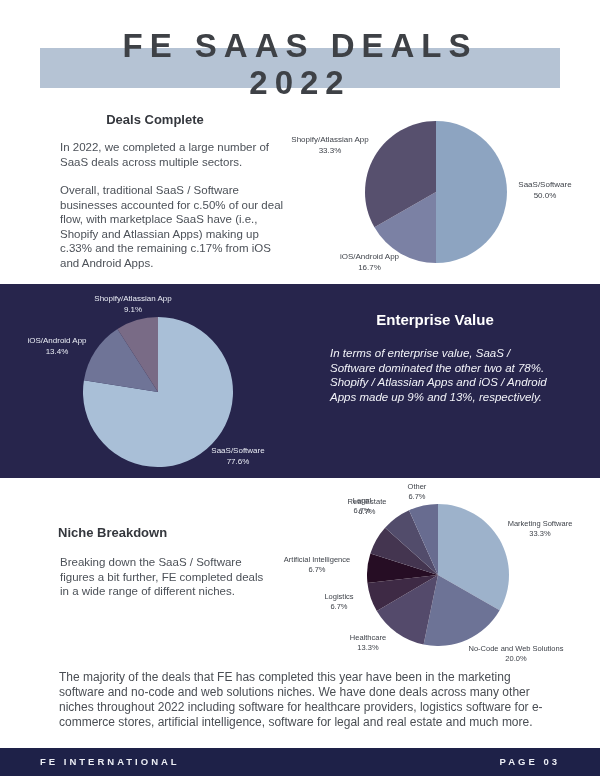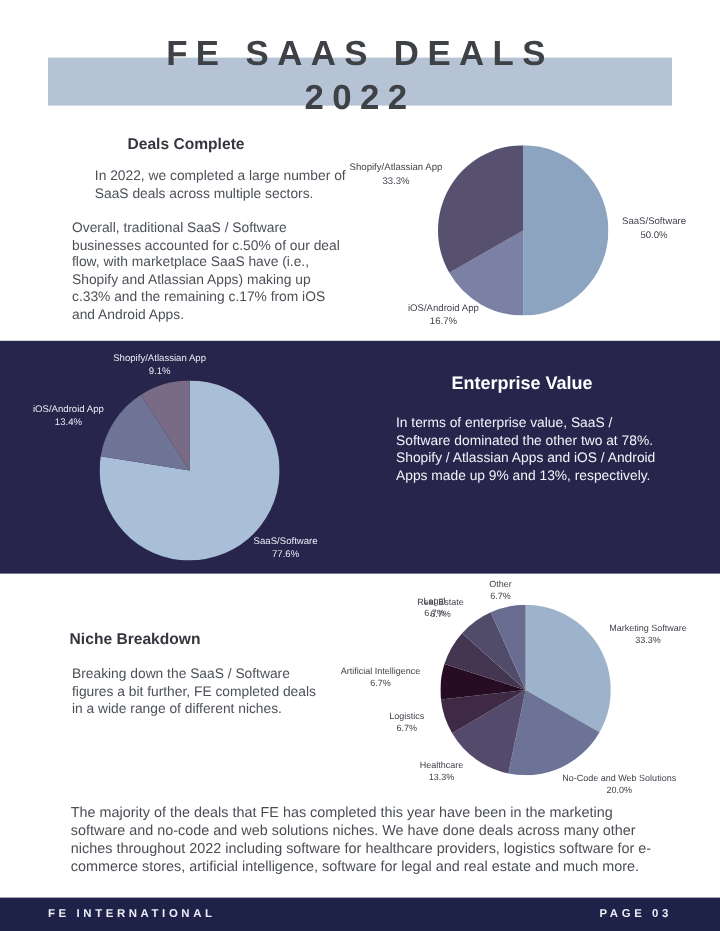--- a/index.html
+++ b/index.html
@@ -2,33 +2,33 @@
 <html><head>
 <meta charset="utf-8">
 <style>
   html,body{margin:0;padding:0;}
   body{font-family:"Liberation Sans",sans-serif;background:#ffffff;}
   #page{position:relative;width:600px;height:776px;background:#ffffff;overflow:hidden;}
 
   
   .title-band{position:absolute;left:40px;top:48px;width:520px;height:40px;background:#b5c3d4;z-index:1;}
   .page-title{position:absolute;left:0;top:27px;width:600px;text-align:center;z-index:2;
-    font-weight:800;color:#3e4146;font-size:29px;line-height:37px;letter-spacing:7px;}
+    font-weight:800;color:#3e4146;font-size:33px;line-height:37px;letter-spacing:7px;}
 
   
   .dark-panel{position:absolute;left:0;top:284px;width:600px;height:194px;background:#27254c;}
   .footer-bar{position:absolute;left:0;top:748px;width:600px;height:28px;background:#1e2148;}
   .footer-text{position:absolute;top:756px;font-size:9.5px;letter-spacing:3px;color:#eceef5;font-weight:bold;}
   .footer-left{left:40px;} .footer-right{right:40px;}
 
   
   .h2{position:absolute;font-weight:800;font-size:13px;color:#34373d;}
   .para{position:absolute;font-size:11.5px;line-height:14.5px;color:#4c5158;}
   .h2.light{color:#ffffff;}
-  .para.light{color:#f2f3f8;}
+  .para.light{color:#f2f3f8;font-style:italic;}
 
   
   .pie{position:absolute;}
   .pie svg{width:100%;height:100%;display:block;}
 
   
   .plabel{position:absolute;text-align:center;font-size:8px;line-height:1.32;color:#3f434a;}
   .plabel.light{color:#e9ecf4;}
   .plabel.small{font-size:7.5px;}
 
@@ -39,21 +39,21 @@
 
 <div id="page">
 
   <div class="title-band"></div>
   <div class="page-title">
     <div>FE SAAS DEALS</div>
     <div>2022</div>
   </div>
 
   <div class="h2" style="left:60px;top:112px;width:190px;text-align:center;">Deals Complete</div>
-  <div class="para" style="left:60px;top:140px;width:228px;margin-left:19px;">In 2022, we completed a large number of SaaS deals across multiple sectors.</div>
+  <div class="para" style="left:60px;top:140px;width:228px;">In 2022, we completed a large number of SaaS deals across multiple sectors.</div>
   <div class="para" style="left:60px;top:183px;width:230px;">Overall, traditional SaaS / Software businesses accounted for c.50% of our deal flow, with marketplace SaaS have (i.e., Shopify and Atlassian Apps) making up c.33% and the remaining c.17% from iOS and Android Apps.</div>
 
   <div class="pie" style="left:365px;top:121px;width:142px;height:142px;">
       <svg viewBox="0 0 100 100">
         <path d="M50,50 L50,0 A50,50 0 0 1 50,100 Z" fill="#8da4c1"></path>
         <path d="M50,50 L50,100 A50,50 0 0 1 6.646464941775484,74.90925526697453 Z" fill="#7b81a4"></path>
         <path d="M50,50 L6.646464941775484,74.90925526697453 A50,50 0 0 1 49.99999999999999,0 Z" fill="#57506e"></path>
       </svg>
     </div>
 

